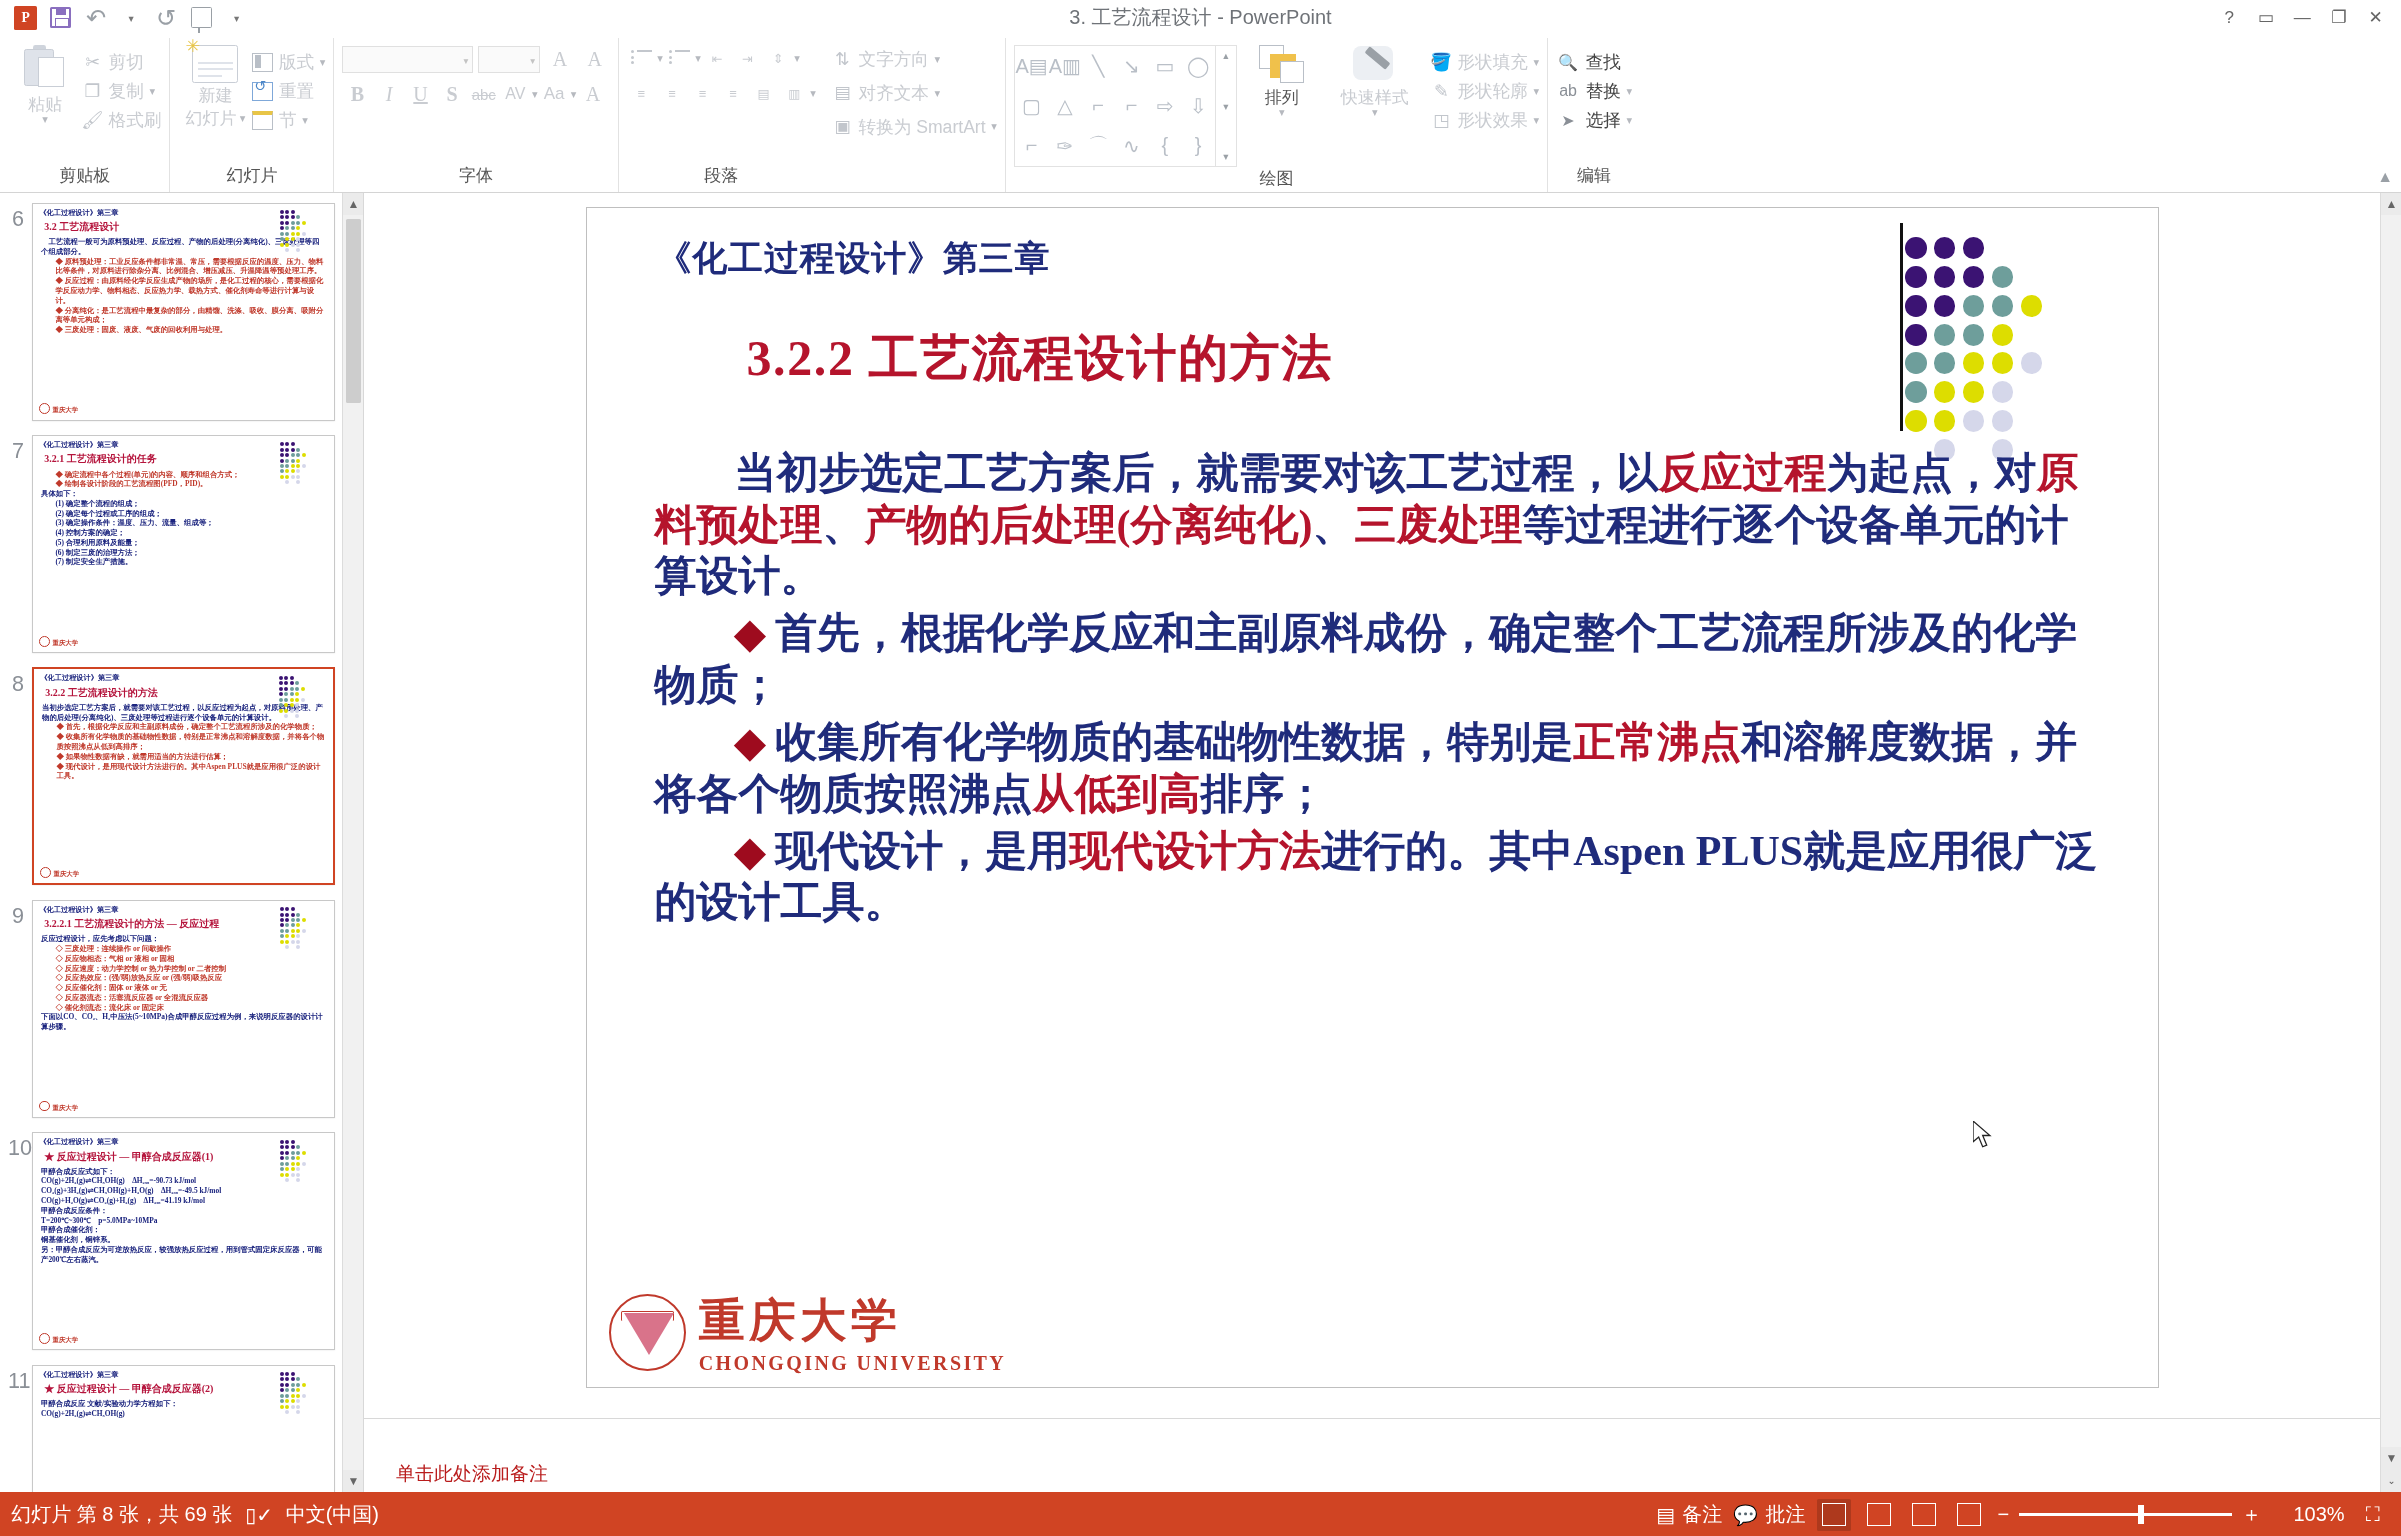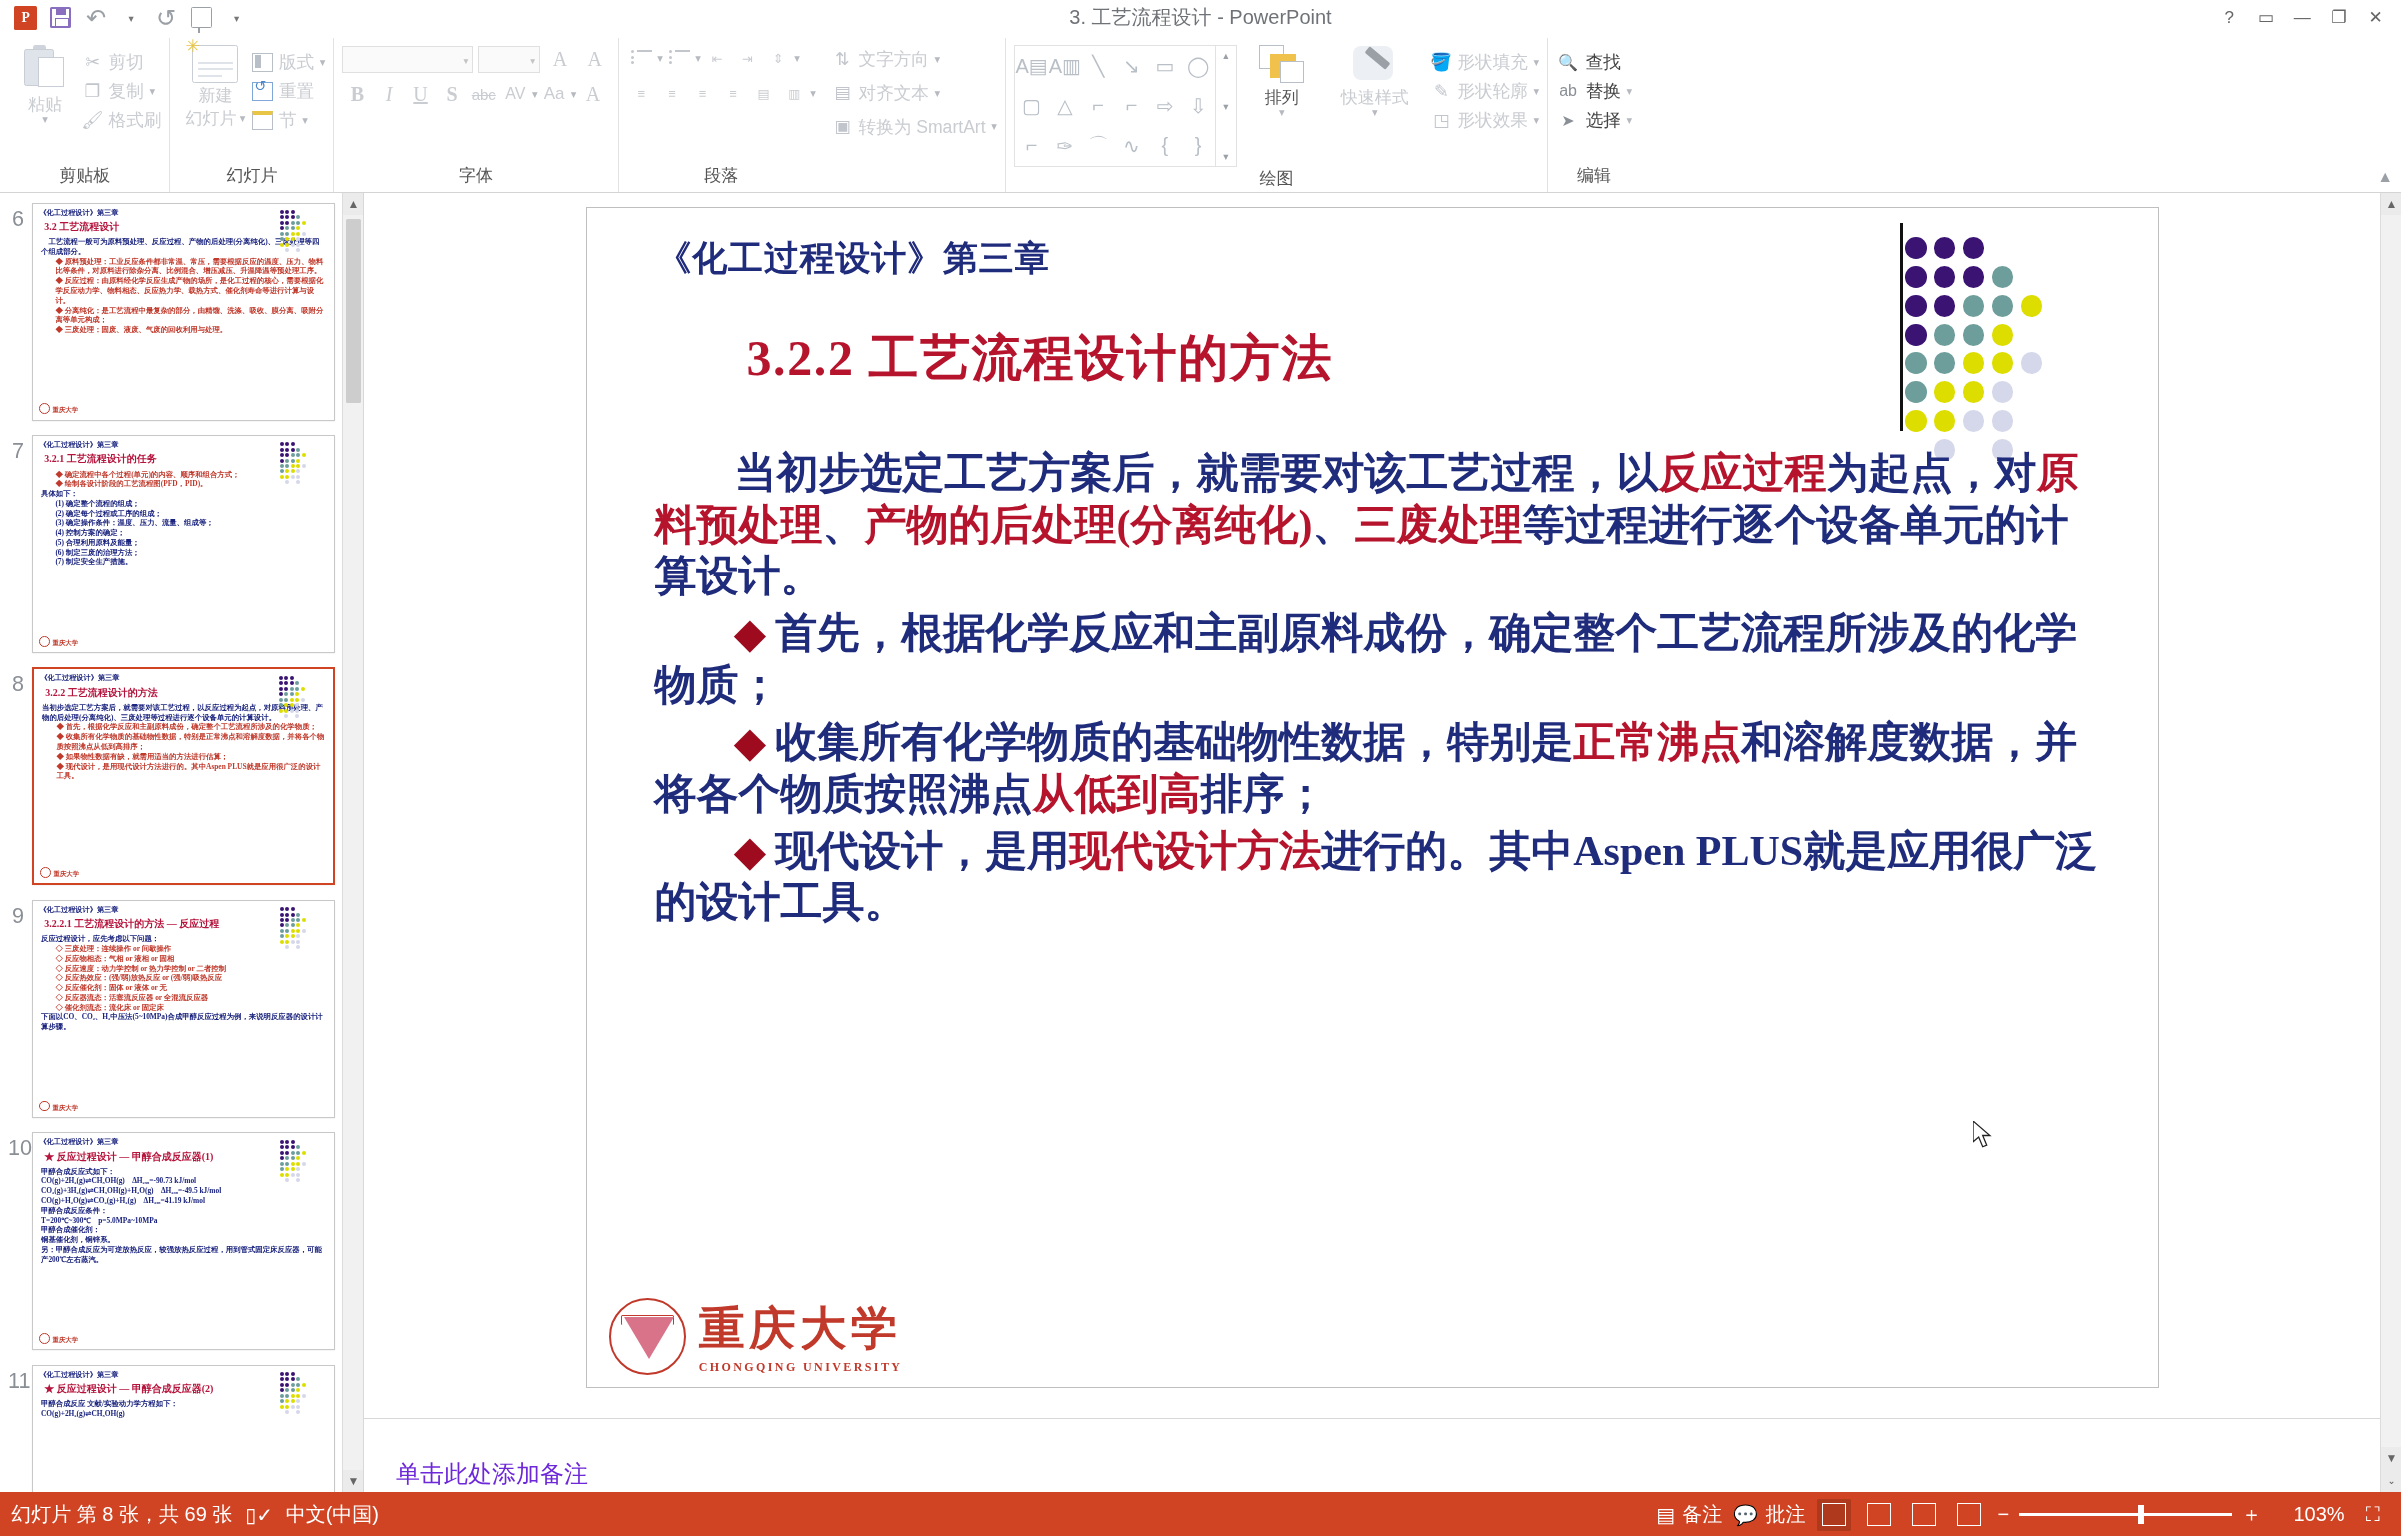--- a/index.html
+++ b/index.html
@@ -169,26 +169,26 @@
   }
   .s-body p { margin: 0 0 6.4px 0; }
   .s-body .ind { text-indent: 80px; }
   .s-body .red { color: #b5142c; }
   .s-body .dia { color: #9e0b1e; font-size: 40px; }
   .s-logo { position: absolute; left: 22.4px; bottom: 12.8px; display: flex; align-items: center; gap: 12.8px; }
   .cq-seal { width: 77px; height: 77px; border-radius: 50%; border: 2.4px solid #c0392b; position: relative; }
   .cq-seal::after { content:""; position:absolute; left:12.8px; top:17.6px; width:0; height:0; border-left:25.6px solid transparent; border-right:25.6px solid transparent; border-top:42px solid #d9738a; }
   .cq-seal::before { content:""; position:absolute; left:10.4px; top:15px; width:51px; height:9.6px; border:1.6px solid #c0392b; border-bottom:none; border-radius:1.6px; }
   .cq-name { font-size: 46px; color: #c0392b; font-weight: bold; font-family: "Liberation Serif", serif; letter-spacing: 4.8px; }
-  .cq-en { font-size: 12px; color: #c0392b; letter-spacing: 2.4px; font-family: "Liberation Serif", serif; font-weight: bold; }
+  .cq-en { font-size: 20px; color: #c0392b; letter-spacing: 2.4px; font-family: "Liberation Serif", serif; font-weight: bold; }
   .cursor-arrow { position: absolute; left: 1386px; top: 913px; width: 0; height: 0; z-index: 20; }
   .cursor-arrow svg { position: absolute; }
 
   .notes { height: 74px; flex: 0 0 74px; border-top: 0.8px solid #d8d8d8; display:flex; align-items:center; padding-left: 32px; }
-  .notes span { font-size: 24px; color: #6d28d9; margin-top: 37px; }
+  .notes span { font-size: 19px; color: #b91c1c; margin-top: 37px; }
 
   
   .vscroll { width: 21px; flex: 0 0 21px; background: #f1f1f1; border-left: 0.8px solid #dcdcdc; position: relative; }
   .vs-up, .vs-dn { width:21px; height:22.4px; display:flex; align-items:center; justify-content:center; color:#666; font-size:12px; background:#ebebeb;}
   .vs-dn { position:absolute; bottom:22.4px; } .vs-dn2 { position:absolute; bottom:0; width:21px; height:22.4px; display:flex; align-items:center; justify-content:center; color:#666; font-size:9.6px; background:#ebebeb;}
 
   
   .status {
     height: 45px; flex: 0 0 45px; background: #d04423; color: #fff;
     display: flex; align-items: center; padding: 0 11.2px; gap: 12.8px; font-size: 20px;

